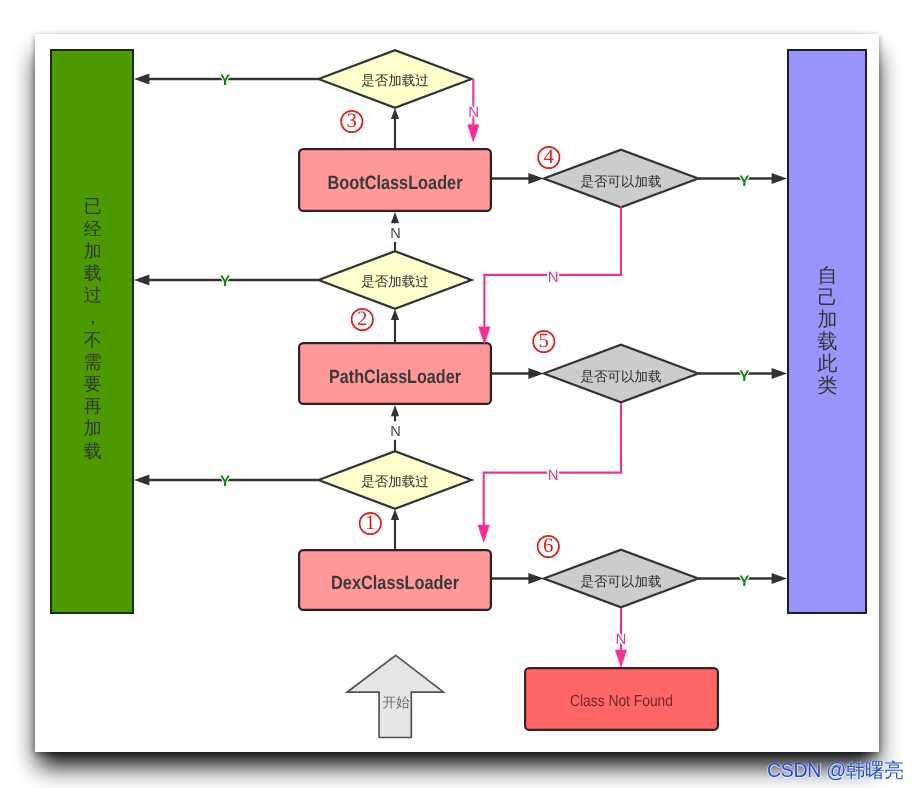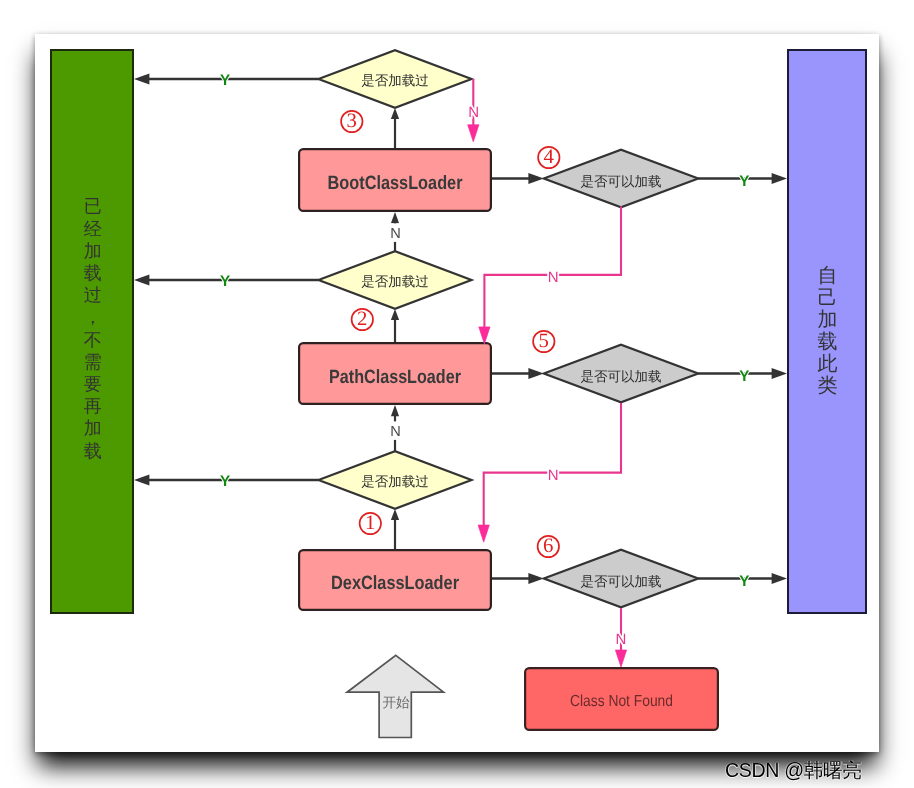--- a/index.html
+++ b/index.html
@@ -11,22 +11,22 @@
   #stage{position:relative;width:914px;height:788px;background:#ffffff;}
   #card{
     position:absolute;left:35px;top:34px;width:844px;height:718px;
     background:#ffffff;
     box-shadow:0 17px 23px -3px rgba(0,0,0,.97), 0 2px 6px rgba(0,0,0,.4);
   }
   #svg{position:absolute;left:0;top:0;-webkit-font-smoothing:antialiased;}
   #svg text{-webkit-font-smoothing:antialiased;text-rendering:geometricPrecision;}
   #card{will-change:transform;}
   .wm{
-    position:absolute;left:725px;top:760px;
-    font-size:19.6px;line-height:20px;color:#000000;letter-spacing:-0.35px;
+    position:absolute;left:767px;top:760px;
+    font-size:19.6px;line-height:20px;color:#1d4ed8;letter-spacing:-0.35px;
     text-shadow:0 1px 1px rgba(255,255,255,.95), 1px 0 0 rgba(255,255,255,.55),
                 -1px 0 0 rgba(255,255,255,.35);
     white-space:nowrap;
   }
 </style>
 </head>
 <body>
 
 <div id="stage">
   <div id="card">

